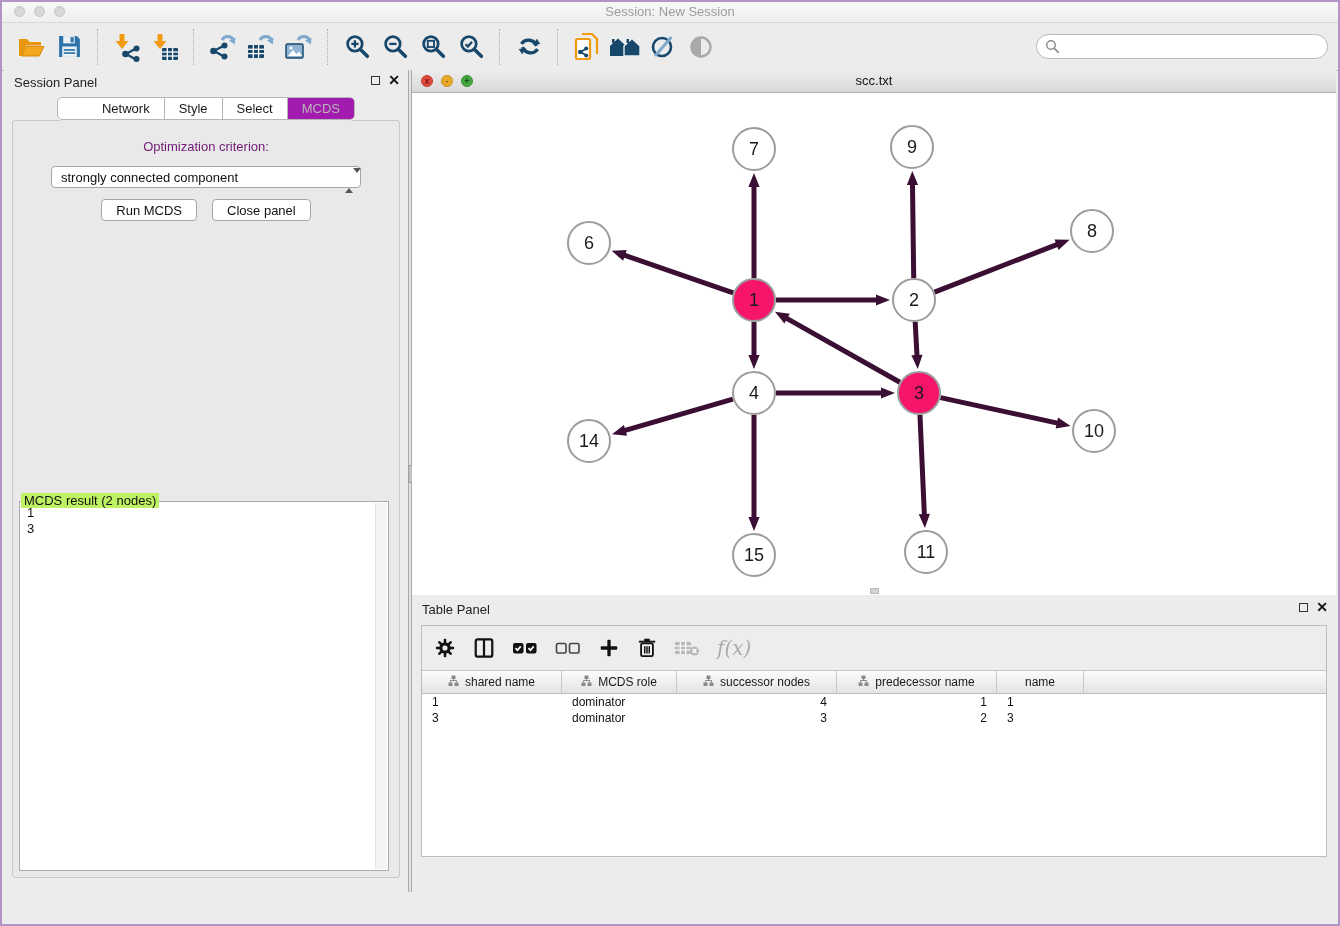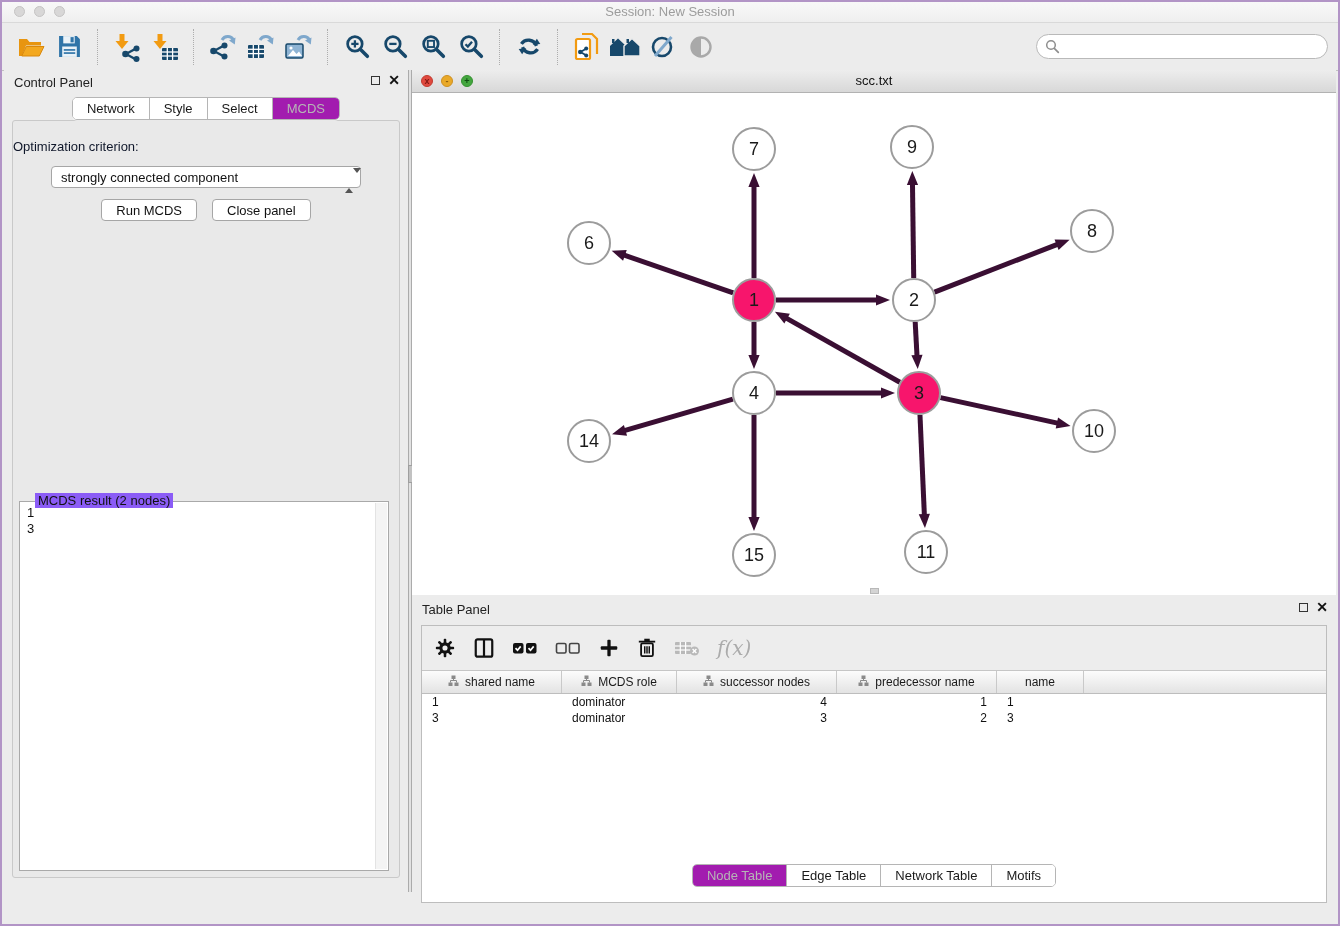--- a/index.html
+++ b/index.html
@@ -24,34 +24,34 @@
   .main{position:absolute;top:68px;left:2px;right:2px;bottom:32px;}
 
   
   .control{position:absolute;left:0;top:0;width:404px;height:100%;background:#ECECEC;}
   .panel-head{height:24px;position:relative;font-size:13px;color:#222;}
   .panel-head .ph-title{position:absolute;left:10px;top:5px;}
   .ph-icons{position:absolute;right:8px;top:5px;display:flex;gap:8px;align-items:center;}
   .float-box{width:9px;height:9px;border:1.5px solid #333;box-sizing:border-box;display:inline-block;}
   .close-x{font-size:14px;font-weight:bold;color:#111;line-height:11px;}
   .cp-tabs{position:absolute;left:0;right:0;top:27px;text-align:center;z-index:2;}
-  .seg-group{display:inline-flex;border:1px solid #B5B5B5;border-radius:5px;overflow:hidden;background:#fff;box-shadow:0 1px 0 rgba(255,255,255,.6);}
+  .seg-group{display:inline-flex;border:1px solid #B5B5B5;border-radius:5px;overflow:hidden;background:#fff;box-shadow:0 1px 0 rgba(255,255,255,.6);padding-left:30px;}
   .seg{padding:3px 14px;font-size:13px;color:#1a1a1a;background:#fff;border-right:1px solid #B5B5B5;cursor:default;}
   .seg:last-child{border-right:none;}
   .seg.sel{background:#a21caf;color:#B6B6B6;}
   .cp-content{position:absolute;left:8px;right:8px;top:50px;bottom:14px;background:#E9E9E9;border:1px solid #C9C9C9;border-radius:3px;}
-  .opt-label{text-align:left;font-size:13px;color:#0f172a;margin-top:18px;}
+  .opt-label{text-align:center;font-size:13px;color:#701a75;margin-top:18px;}
   .dropdown{position:relative;margin:12px auto 0;width:310px;height:22px;background:#fff;border:1px solid #A6A6A6;border-radius:4px;font-size:13px;line-height:21px;padding-left:9px;box-sizing:border-box;color:#111;}
   .dd-arrows{position:absolute;right:6px;top:3px;width:9px;height:16px;}
   .dd-arrows .up{width:0;height:0;border-left:4.5px solid transparent;border-right:4.5px solid transparent;border-bottom:5px solid #555;margin-bottom:3px;}
   .dd-arrows .dn{width:0;height:0;border-left:4.5px solid transparent;border-right:4.5px solid transparent;border-top:5px solid #555;}
   .btn-row{display:flex;justify-content:center;gap:15px;margin-top:11px;}
   .mac-btn{background:#fff;border:1px solid #A6A6A6;border-radius:4px;height:22px;font-size:13px;padding:0 14px;color:#111;font-family:"Liberation Sans",sans-serif;}
   .result-wrap{position:absolute;left:6px;right:10px;top:372px;bottom:6px;}
-  .result-legend{position:absolute;left:16px;top:0;background:#8b5cf6;padding:0 3px;font-size:13px;color:#111;z-index:2;}
+  .result-legend{position:absolute;left:2px;top:0;background:#bef264;padding:0 3px;font-size:13px;color:#111;z-index:2;}
   .result-box{position:absolute;left:0;right:0;top:8px;bottom:0;background:#fff;border:1px solid #A9A9A9;}
   .result-list{padding:3px 0 0 7px;font-size:13px;line-height:16px;color:#111;}
   .result-scroll{position:absolute;right:1px;top:1px;bottom:1px;width:11px;background:#F4F4F4;border-left:1px solid #E3E3E3;}
 
   
   .vsplit{position:absolute;left:404px;top:0;width:4px;height:100%;background:#E2E2E2;border-left:1px solid #ABABAB;border-right:1px solid #ABABAB;box-sizing:border-box;}
   .vsplit-handle{position:absolute;left:-1px;top:395px;width:4px;height:16px;background:#C2C2C2;border:1px solid #9F9F9F;}
 
   
   .netwin{position:absolute;left:408px;top:0;right:0;height:525px;background:#fff;border-bottom:1px solid #BDBDBD;box-sizing:border-box;}
@@ -60,21 +60,21 @@
   .mac-dot{position:absolute;top:5px;width:12px;height:12px;border-radius:50%;text-align:center;line-height:11px;font-size:9px;font-weight:bold;box-sizing:border-box;}
   .dot-red{left:9px;background:#E0493E;border:1px solid #C23B31;color:#7E1712;}
   .dot-yellow{left:29px;background:#E9A928;border:1px solid #CE9021;color:#8A5D0D;}
   .dot-green{left:49px;background:#44A63F;border:1px solid #359131;color:#0F4D12;}
   .canvas{position:relative;height:502px;background:#fff;overflow:hidden;}
   .canvas svg{position:absolute;left:0;top:0;}
   .canvas-handle{position:absolute;left:458px;bottom:1px;width:9px;height:6px;background:#D4D4D4;border:1px solid #B8B8B8;box-sizing:border-box;}
 
   
   .tablepanel{position:absolute;left:408px;top:527px;right:0;bottom:0;background:#ECECEC;}
-  .tp-box{position:absolute;left:9px;right:9px;top:28px;height:278px;border:1px solid #BDBDBD;background:#fff;box-sizing:border-box;}
+  .tp-box{position:absolute;left:9px;right:9px;top:28px;height:232px;border:1px solid #BDBDBD;background:#fff;box-sizing:border-box;}
   .tp-toolbar{height:44px;background:#EDEDED;display:flex;align-items:center;padding:0 12px;gap:17px;}
   .tp-tbtn{display:flex;align-items:center;justify-content:center;height:30px;}
   .fx{font-family:"DejaVu Serif",serif;font-style:italic;color:#ABABAB;font-size:20px;}
   .tp-headrow{display:flex;height:22px;background:linear-gradient(#FCFCFC,#E3E3E3);border-top:1px solid #C6C6C6;border-bottom:1px solid #BDBDBD;font-size:12px;color:#1a1a1a;}
   .tp-th{display:flex;align-items:center;justify-content:center;gap:6px;border-right:1px solid #C9C9C9;box-sizing:border-box;}
   .tp-body{background:#fff;font-size:12px;color:#111;}
   .tp-row{display:flex;height:16px;line-height:16px;}
   .tp-td{box-sizing:border-box;padding:0 10px;overflow:hidden;white-space:nowrap;}
   .tp-tabs{position:absolute;left:0;right:0;top:267px;text-align:center;}
 
@@ -257,21 +257,21 @@
           </svg>
       </span>
       <input type="text" placeholder="" style="">
     </div>
   </div>
 
   <div class="main">
 
     <div class="control">
       <div class="panel-head">
-        <span class="ph-title">Control Panel</span>
+        <span class="ph-title">Session Panel</span>
         <span class="ph-icons">
           <span class="float-box"></span>
           <span class="close-x">✕</span>
         </span>
       </div>
       <div class="cp-tabs">
         <span class="seg-group" id="cp-tab-group">
             <span class="seg">Network</span>
             <span class="seg">Style</span>
             <span class="seg">Select</span>
@@ -491,26 +491,18 @@
             </div>
             <div class="tp-row">
               <div class="tp-td" style="width: 140px; text-align: left;">3</div>
               <div class="tp-td" style="width: 115px; text-align: left;">dominator</div>
               <div class="tp-td" style="width: 160px; text-align: right;">3</div>
               <div class="tp-td" style="width: 160px; text-align: right;">2</div>
               <div class="tp-td" style="width: 87px; text-align: left;">3</div>
             </div>
           </div>
       </div>
-      <div class="tp-tabs">
-        <span class="seg-group" id="tp-tab-group">
-            <span class="seg sel">Node Table</span>
-            <span class="seg">Edge Table</span>
-            <span class="seg">Network Table</span>
-            <span class="seg">Motifs</span>
-          </span>
-      </div>
     </div>
 
   </div>
 
 
 </div>
 
 </body></html>

